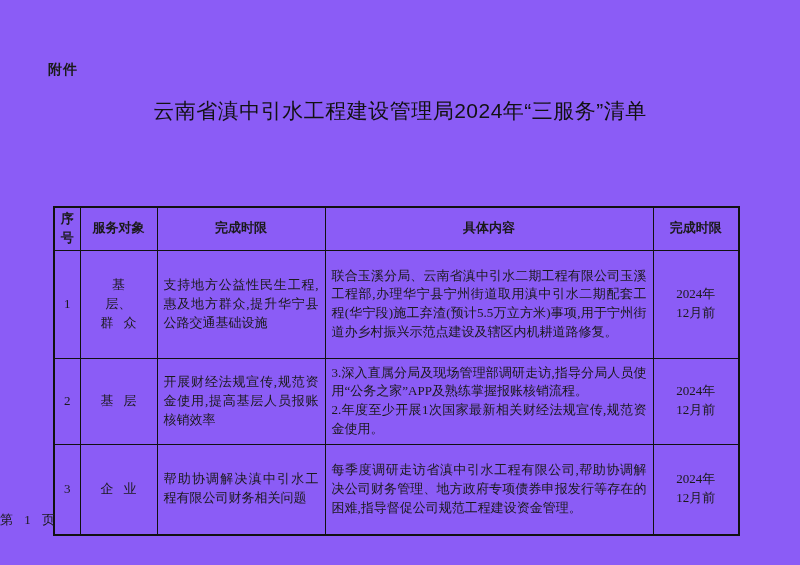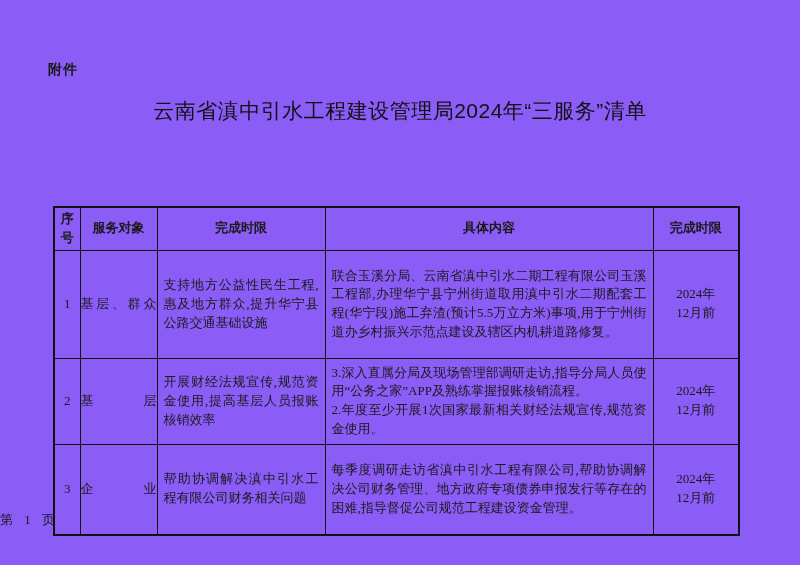--- a/index.html
+++ b/index.html
@@ -79,21 +79,21 @@
     vertical-align: middle;
     padding: 4px 6px;
   }
   td.c-no {
     text-align: center;
     padding: 2px;
   }
   td.c-target {
     text-align: center;
     text-align-last: justify;
-    padding: 4px 0;
+    padding: 4px 20px;
   }
   td.c-item {
     text-align: justify;
   }
   td.c-content {
     text-align: justify;
     white-space: pre-line;
   }
   td.c-deadline {
     text-align: center;

